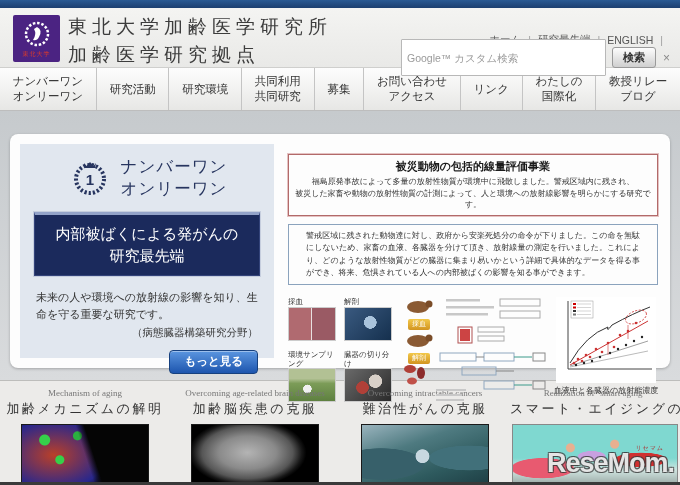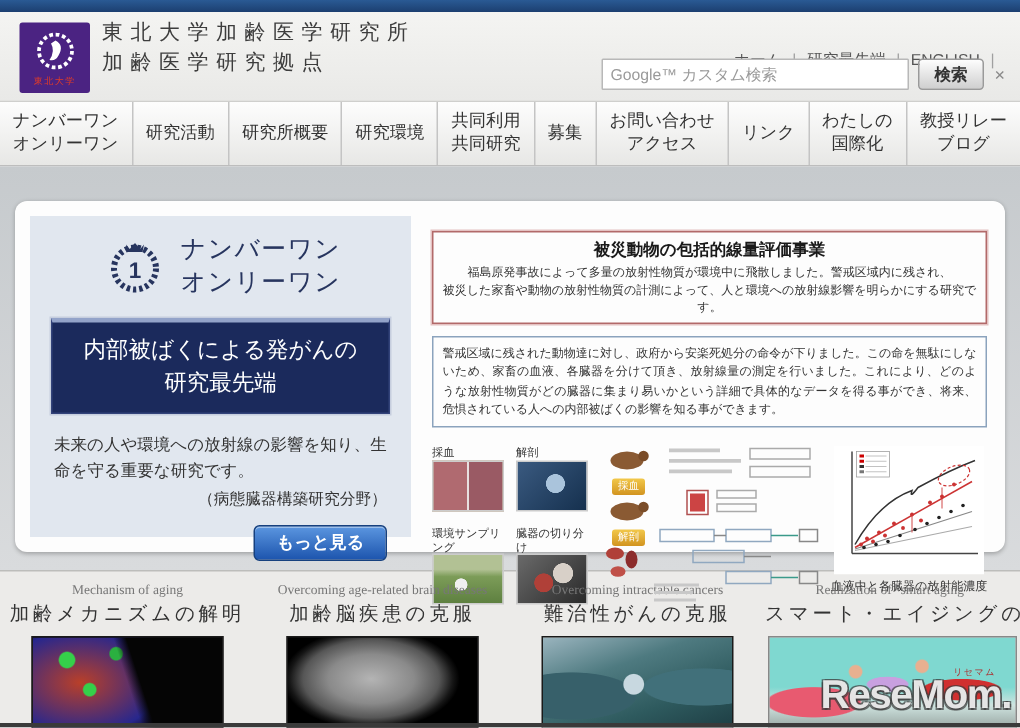--- a/index.html
+++ b/index.html
@@ -9,26 +9,26 @@
   
   .topbar { height:8px; background:linear-gradient(#2a5a94,#1c3f70); }
 
   
   .header { height:60px; background:linear-gradient(#f4f4f2,#e9e9e7); position:relative; border-bottom:1px solid #cfcfcd; }
   .logo { position:absolute; left:13px; top:7px; width:47px; height:47px; background:#4b2382; border-radius:2px;
           display:flex; flex-direction:column; align-items:center; justify-content:center; cursor:pointer; }
   .logo svg { display:block; }
   .logo-text { color:#e03c28; font-size:6px; letter-spacing:1px; margin-top:1px; }
   .site-title { position:absolute; left:68px; top:5px; font-family:"Liberation Serif","DejaVu Serif",serif;
-                color:#3d3d3d; font-size:14px; letter-spacing:5px; line-height:1.45; cursor:pointer; }
+                color:#3d3d3d; font-size:19px; letter-spacing:5px; line-height:1.45; cursor:pointer; }
   .util { position:absolute; right:10px; top:25px; font-size:10.5px; color:#555; display:flex; align-items:center; }
   .util a { color:#555; text-decoration:none; cursor:pointer; }
   .util .sep { color:#a0a0a0; margin:0 7px; }
   .searchrow { position:absolute; right:10px; top:31px; display:flex; align-items:center; }
-  .searchrow input { width:205px; height:21px; border:1px solid #b8b8b8; background:#fff; font-size:10.5px;
+  .searchrow input { width:205px; height:37px; border:1px solid #b8b8b8; background:#fff; font-size:10.5px;
                      padding:0 5px; color:#333; border-radius:1px; }
   .searchrow input::placeholder { color:#9a9a9a; }
   .search-btn { height:21px; margin-left:6px; padding:0 10px; font-size:11px; font-weight:bold; color:#333;
                 background:linear-gradient(#fdfdfd,#cfcfcf); border:1px solid #9a9a9a; border-radius:3px; cursor:pointer;font-family:Liberation Serif, serif; }
   .search-close { margin-left:7px; color:#8a8a8a; font-size:12px; cursor:pointer; }
 
   
   .nav { height:43px; display:flex; background:linear-gradient(#fdfdfd,#e7e7e5); border-bottom:1px solid #bdbdbd;
          font-size:11.5px; color:#333; }
   .nav-item { flex:1 1 auto; display:flex; flex-direction:column; align-items:center; justify-content:center;
@@ -51,21 +51,21 @@
   .feat-credit { margin:3px 16px 0; font-size:10.5px; color:#333; text-align:right; }
   .more-btn { float:right; margin:10px 16px 0 0; font-size:11.5px; font-weight:bold; color:#fff;
               background:linear-gradient(#5b96e0,#1d55ae); border:1px solid #16407e; border-radius:4px;
               padding:3px 14px 4px; cursor:pointer; box-shadow:inset 0 1px 0 rgba(255,255,255,.4); }
 
   
   .slide { flex:1; padding:10px 2px 0 14px; cursor:pointer; }
   .slide-titlebox { border:1px solid #b26a6a; box-shadow:0 0 0 1px #e4c2c2; padding:4px 6px; text-align:center; }
   .slide-title { font-size:11px; font-weight:bold; color:#1a1a1a; }
   .slide-sub { font-size:8px; color:#333; line-height:1.45; margin-top:2px; }
-  .slide-body { margin-top:8px; border:1px solid #8ba3bd; padding:5px 6px; font-size:8px; color:#333;
+  .slide-body { margin-top:8px; border:1px solid #8ba3bd; padding:5px 17px; font-size:8px; color:#333;
                 line-height:1.55; text-align:justify; }
   .figure { margin-top:12px; display:flex; }
   .photo-grid { width:104px; display:flex; flex-wrap:wrap; justify-content:space-between; }
   .ph-cell { width:48px; margin-bottom:3px; }
   .ph-label { font-size:7.5px; color:#333; line-height:1.2; min-height:10px; }
   .ph { width:48px; height:34px; border:1px solid #ccc; }
   .ph-saiketsu { background:linear-gradient(90deg,#b06a70 0 48%,#e8e0e0 48% 51%,#9a5a64 51%),#a86; }
   .ph-kaibou { background:radial-gradient(circle at 55% 45%,#aac4dc 0 20%,rgba(0,0,0,0) 21%),
                linear-gradient(135deg,#3a5a80,#15304e); }
   .ph-field { background:radial-gradient(circle at 40% 62%,#f0f0f0 0 12%,rgba(0,0,0,0) 13%),
@@ -144,23 +144,20 @@
   </div>
 </div>
 
 <div class="nav">
   <div class="nav-item">
     <span>ナンバーワン</span>
     <span>オンリーワン</span>
   </div>
   <div class="nav-item">
     <span>研究活動</span>
-  </div>
-  <div class="nav-item">
-    <span>研究所概要</span>
   </div>
   <div class="nav-item">
     <span>研究環境</span>
   </div>
   <div class="nav-item">
     <span>共同利用</span>
     <span>共同研究</span>
   </div>
   <div class="nav-item">
     <span>募集</span>

